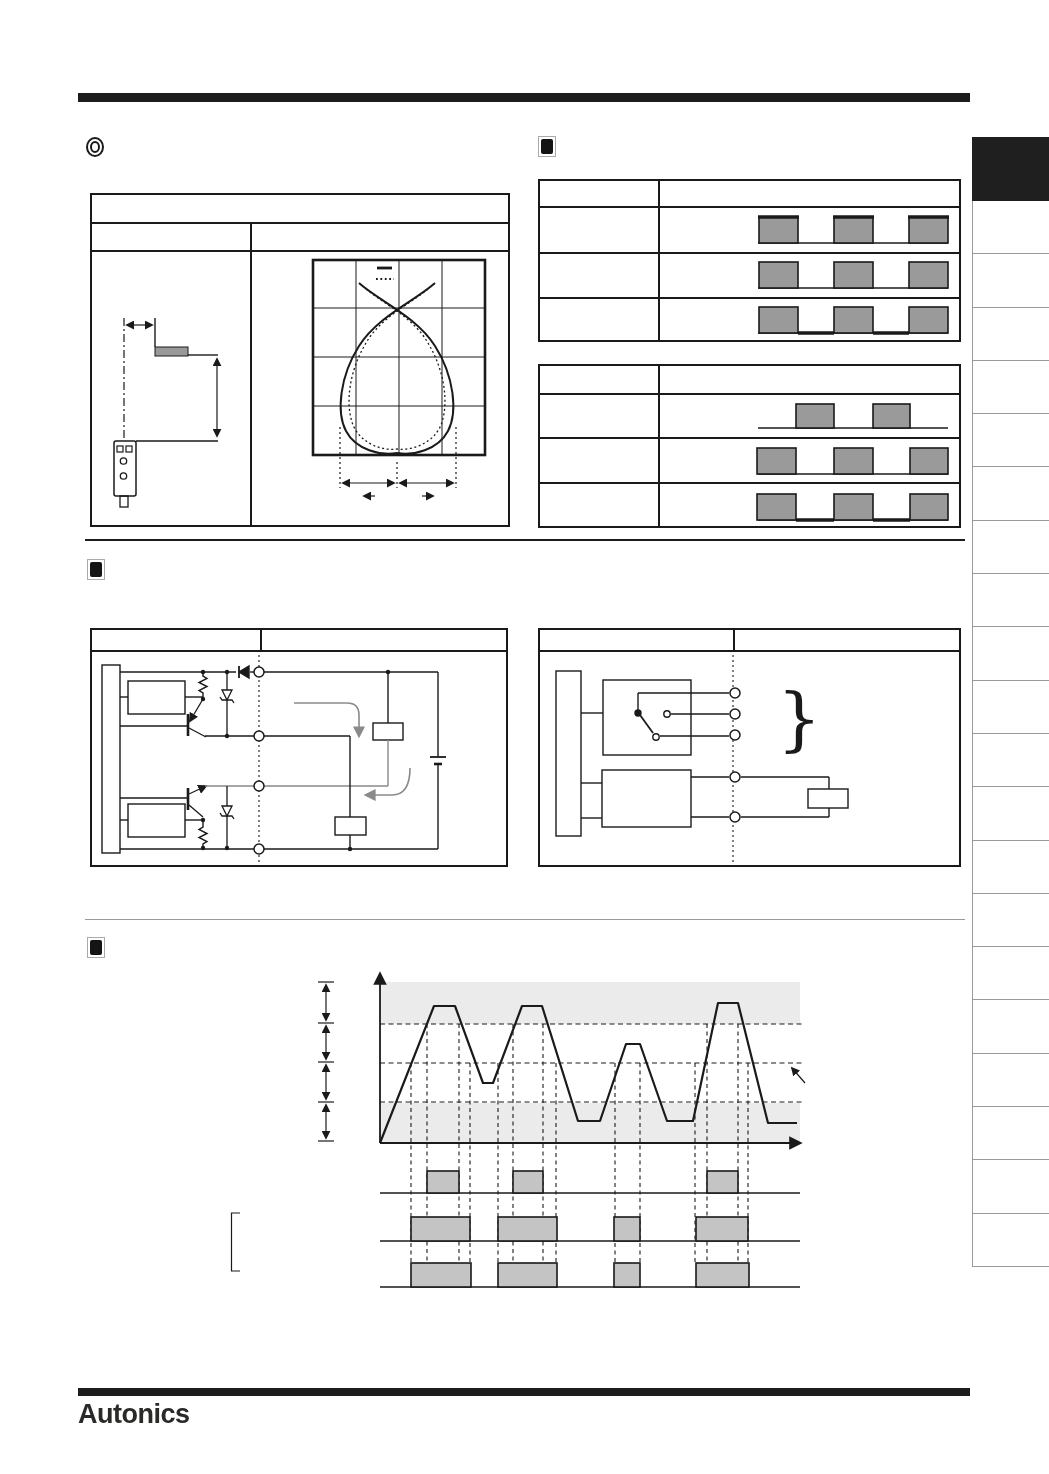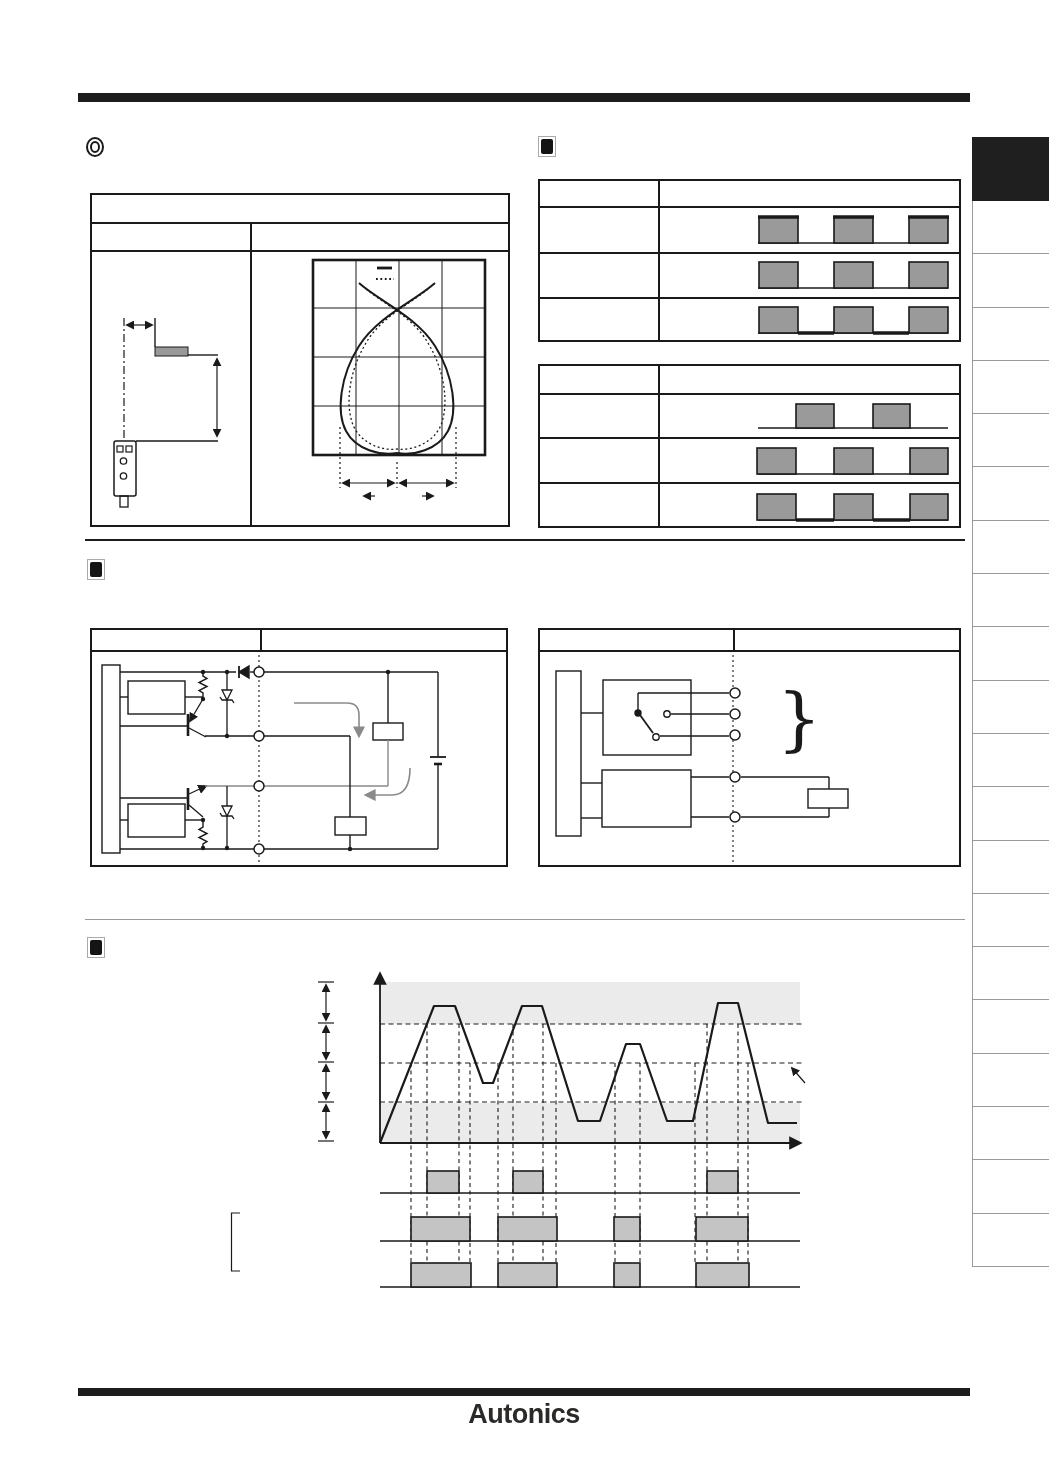--- a/index.html
+++ b/index.html
@@ -14,21 +14,21 @@
   .mk-ring{position:absolute;width:14px;height:16px;border:2px solid #1a1a1a;border-radius:50%}
   .mk-ring::after{content:"";position:absolute;left:2px;top:2px;right:2px;bottom:2px;
                   border:2px solid #1a1a1a;border-radius:50%}
   .mk-sq{position:absolute;width:16px;height:19px;border:1px solid #aaaaaa;background:#fff}
   .mk-sq::after{content:"";position:absolute;left:2px;top:2px;right:2px;bottom:2px;
                 background:#141414;border-radius:2px}
   
   #sidebar{position:absolute;left:972px;top:137px;width:77px;border-left:1px solid #9a9a9a}
   #sidebar .tab{height:52.3px;border-bottom:1px solid #9a9a9a;background:#ffffff}
   #sidebar .tab-sel{height:63px;background:#1f1f1f;border-bottom:1px solid #1f1f1f;margin-left:-1px}
-  .logo{position:absolute;left:78px;width:892px;top:1399px;text-align:center;
+  .logo{position:absolute;left:78px;width:892px;top:1399px;text-align:left;
         font-weight:bold;font-size:27px;color:#2b2a29;letter-spacing:-.5px}
   svg{position:absolute;left:0;top:0;pointer-events:none}
 </style>
 </head>
 <body>
 
 <div class="bar" style="left:78px;top:93px;width:892px;height:9px"></div>
 <div class="bar" style="left:78px;top:1388px;width:892px;height:8px"></div>
 <div class="logo">Autonics</div>
 

